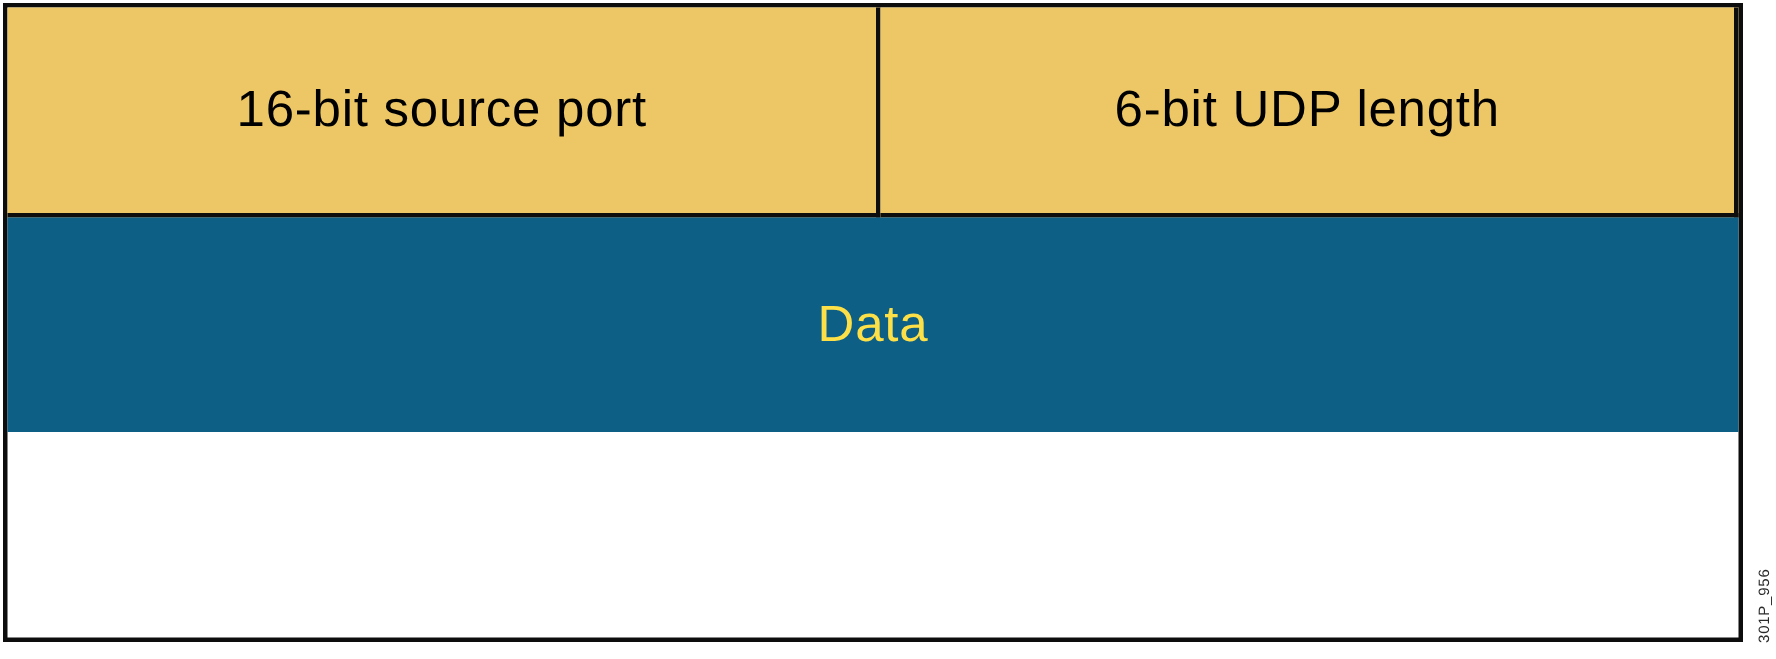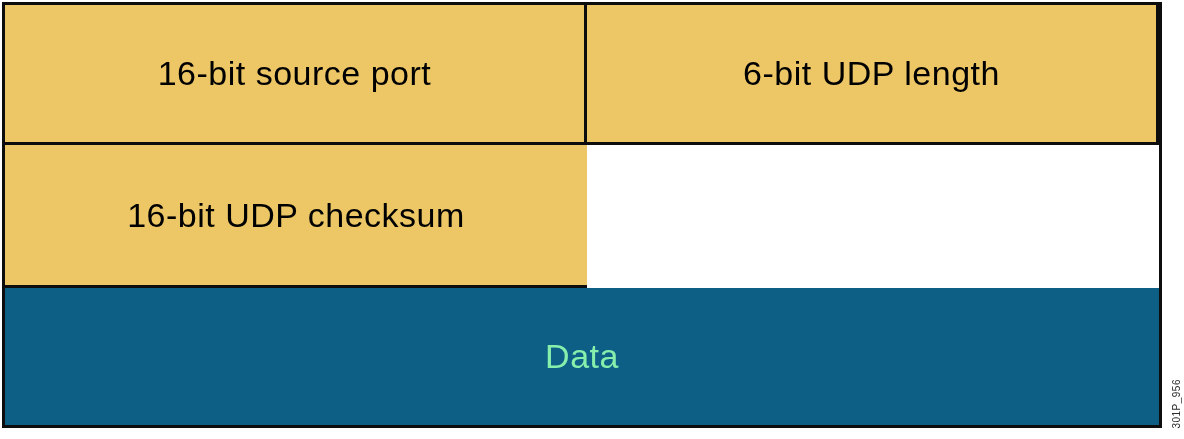--- a/index.html
+++ b/index.html
@@ -40,21 +40,21 @@
   .cell.col-1 {
     border-right: 3px solid #0d0d0d;
   }
   .cell.row-1, .cell.row-2 {
     border-bottom: 3px solid #0d0d0d;
     text-align: right;
   }
   .cell.data-row {
     grid-column: 1 / 3;
     background: #0d5f86;
-    color: #86efac;
+    color: #fde047;
   }
   .watermark {
     position: absolute;
     right: 12px;
     bottom: 12px;
     font-size: 17px;
     color: rgba(228, 238, 243, 0.55);
     letter-spacing: 0.5px;
     z-index: 2;
     white-space: nowrap;
@@ -72,20 +72,19 @@
   }
 </style>
 </head>
 <body>
 
 <div class="stage">
 
   <div class="diagram">
     <div class="cell col-1 row-1">16-bit source port</div>
     <div class="cell col-1 row-2">6-bit UDP length</div>
-    <div class="cell col-2 row-2">16-bit UDP checksum</div>
     <div class="cell data-row">Data</div>
   </div>
 
 
   <div class="figure-id">301P_956</div>
 
 </div>
 
 </body></html>

